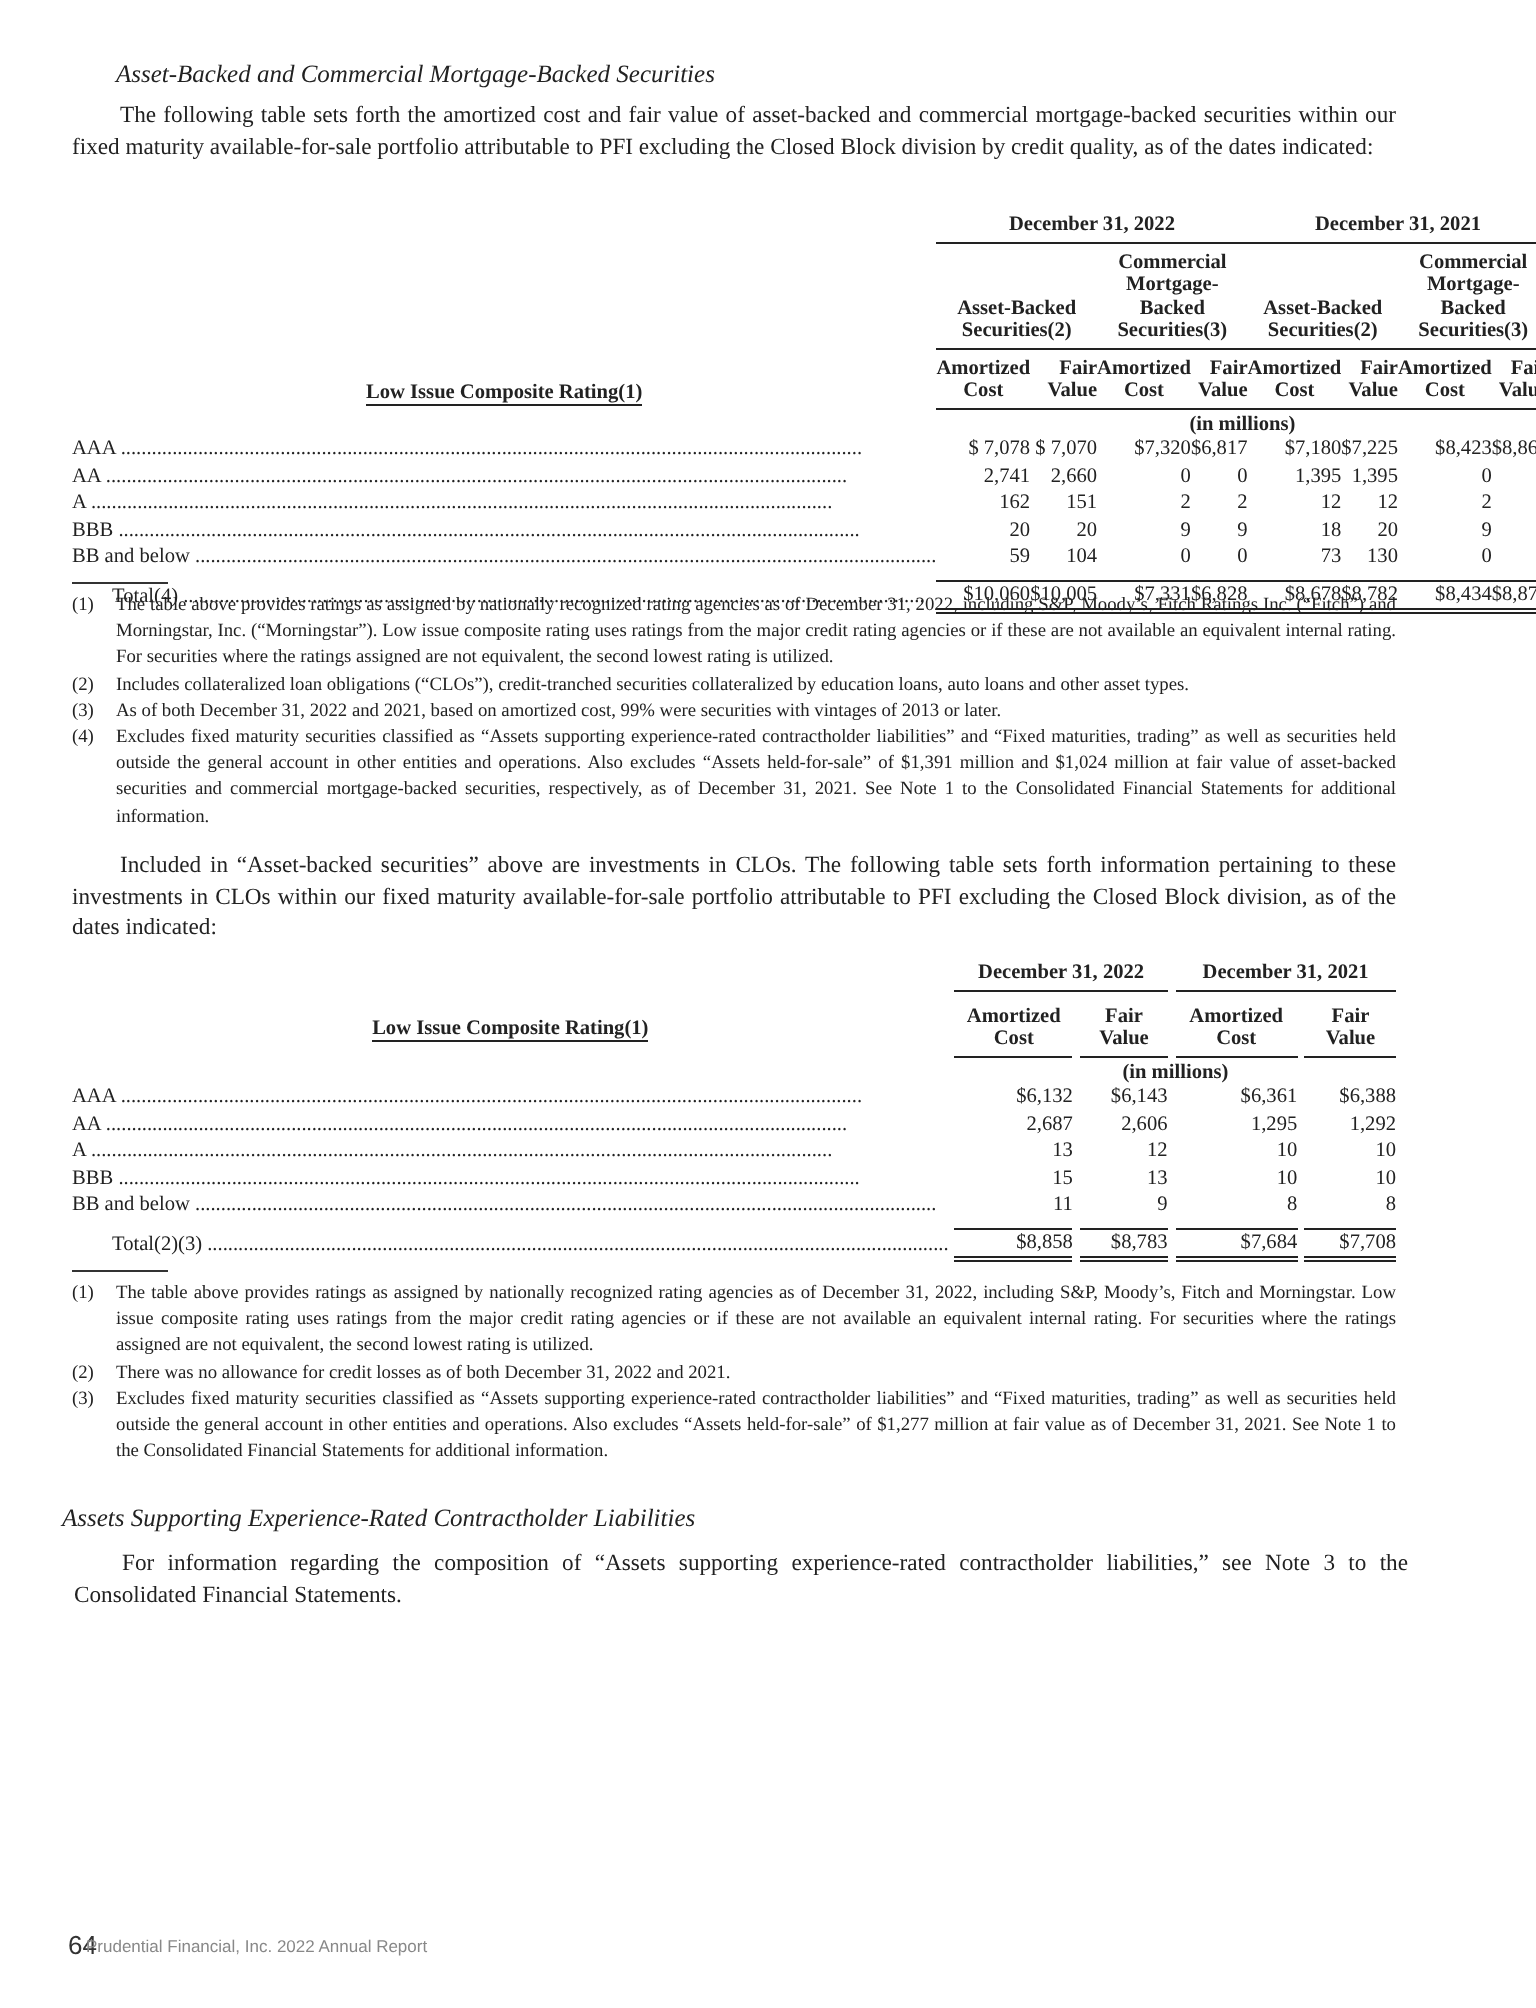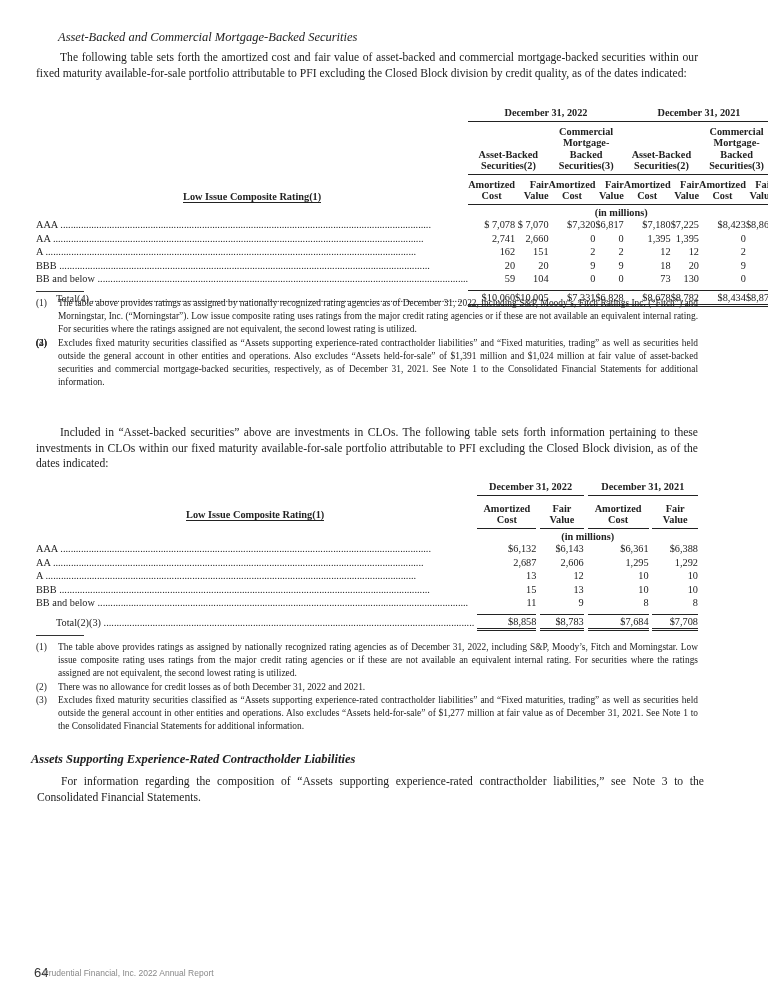--- a/index.html
+++ b/index.html
@@ -1,20 +1,20 @@
 <!DOCTYPE html>
 <html><head>
 <meta charset="utf-8">
 <style>
   html, body { margin:0; padding:0; background:#ffffff; }
   body { width:768px; height:1004px; position:relative; overflow:hidden;
          font-family:"Liberation Serif", serif; color:#222; }
   .abs { position:absolute; }
   .h-italic { font-style:italic; font-size:12.5px; color:#222; }
-  .h-bold-italic { font-style:italic; font-weight:bold; font-size:12.5px; }
+  .h-bold-italic { font-style:italic; font-weight:normal; font-size:12.5px; }
   .para { font-size:11.6px; line-height:15.5px; text-align:justify; text-indent:24px; }
   .fn { font-size:9.4px; line-height:13.2px; }
   .fn-item { position:relative; padding-left:22px; text-align:justify; }
   .fn-item .num { position:absolute; left:0; top:0; }
   .fn-rule { width:48px; border-top:1px solid #333; }
 
   table.t { border-collapse:separate; border-spacing:0; font-size:10.3px; }
   table.t td, table.t th { padding:0; }
   .hdr { font-weight:bold; text-align:center; font-size:10.3px; line-height:11.5px; }
   .ul { border-bottom:1.5px solid #222; }
@@ -230,22 +230,22 @@
         <td></td>
     <td class="num tot-line dbl">$8,878</td>
   </tr>
 </tbody>
   </table>
 
 <div class="abs fn" style="left:36px; top:291px; width:662px;">
   <div class="fn-rule"></div>
   <div style="height:5px"></div>
   <div class="fn-item"><span class="num">(1)</span><span>The table above provides ratings as assigned by nationally recognized rating agencies as of December 31, 2022, including S&amp;P, Moody’s, Fitch Ratings Inc. (“Fitch”) and Morningstar, Inc. (“Morningstar”). Low issue composite rating uses ratings from the major credit rating agencies or if these are not available an equivalent internal rating. For securities where the ratings assigned are not equivalent, the second lowest rating is utilized.</span></div>
-  <div class="fn-item"><span class="num">(2)</span></div>
-  <div class="fn-item"><span class="num">(3)</span></div>
+  <div class="fn-item"><span class="num">(2)</span><span>Includes collateralized loan obligations (“CLOs”), credit-tranched securities collateralized by education loans, auto loans and other asset types.</span></div>
+  <div class="fn-item"><span class="num">(3)</span><span>As of both December 31, 2022 and 2021, based on amortized cost, 99% were securities with vintages of 2013 or later.</span></div>
   <div class="fn-item"><span class="num">(4)</span><span>Excludes fixed maturity securities classified as “Assets supporting experience-rated contractholder liabilities” and “Fixed maturities, trading” as well as securities held outside the general account in other entities and operations. Also excludes “Assets held-for-sale” of $1,391 million and $1,024 million at fair value of asset-backed securities and commercial mortgage-backed securities, respectively, as of December 31, 2021. See Note 1 to the Consolidated Financial Statements for additional information.</span></div>
 </div>
 
 <div class="abs para" style="left:36px; top:425px; width:662px;">Included in “Asset-backed securities” above are investments in CLOs. The following table sets forth information pertaining to these investments in CLOs within our fixed maturity available-for-sale portfolio attributable to PFI excluding the Closed Block division, as of the dates indicated:</div>
 
 <table class="abs t" style="left:36px; top:481px; width:662px;">
   <colgroup>
     <col style="width:376px">
       <col style="width:8px">
     <col style="width:70px">

